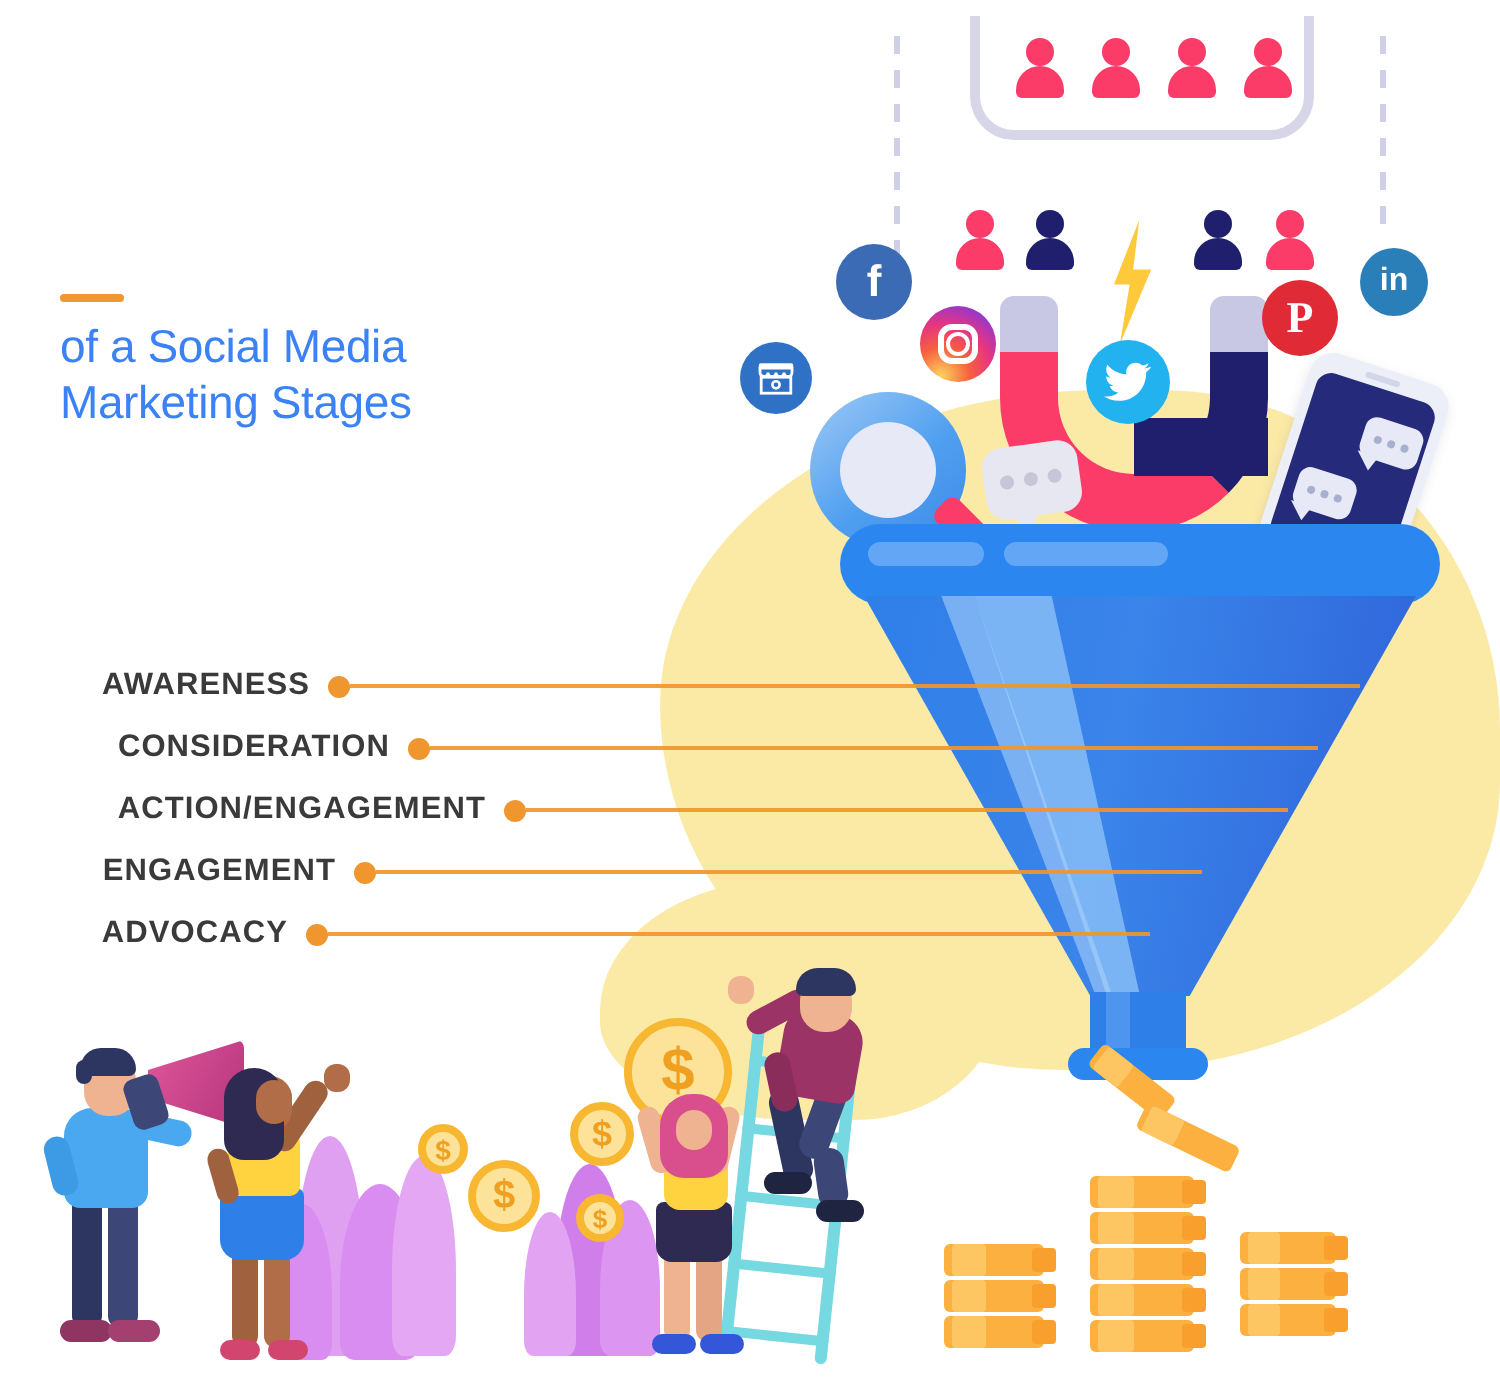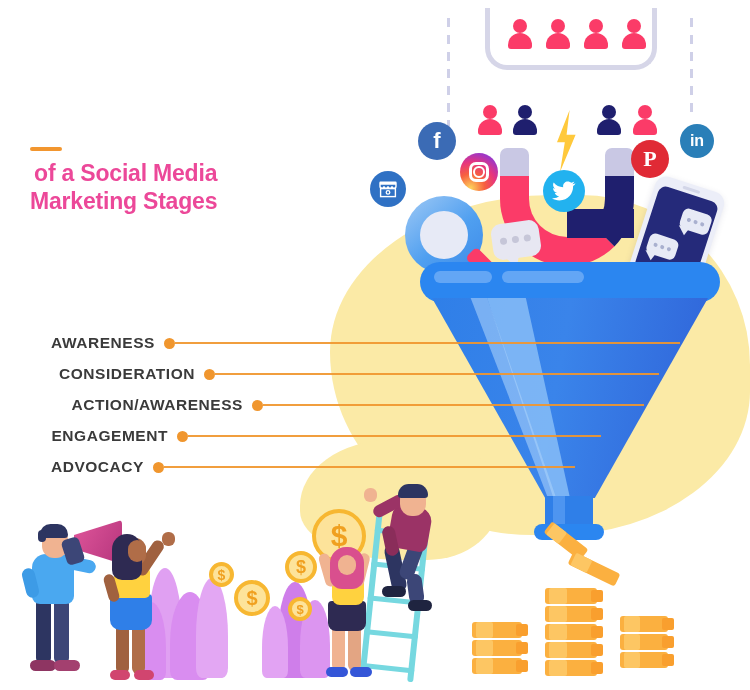--- a/index.html
+++ b/index.html
@@ -297,23 +297,23 @@
     width: 32px; height: 4px; background: #f2962f;
     border-radius: 2px; margin-bottom: 8px;
   }
   .title-main {
     font-size: 37px; font-weight: bold;
     color: #f2962f;
     letter-spacing: -.8px;
     line-height: 1.05;
   }
   .title-sub {
-    font-size: 23px; font-weight: bold;
-    color: #ec4899; line-height: 1.22;
-    margin-top: 7px; letter-spacing: -.2px; text-align: right;
+    font-size: 23px; font-weight: normal;
+    color: #3b82f6; line-height: 1.22;
+    margin-top: 7px; letter-spacing: -.2px;
   }
 
   
   .coin {
     position: absolute;
     border-radius: 50%;
     background: #fde39a;
     border: 4px solid #f7b731;
     display: flex; align-items: center; justify-content: center;
     color: #f0a020; font-weight: bold;
@@ -497,21 +497,21 @@
     <div class="stage-line" style="width:444px;"></div>
   </div>
 
   <div class="stage-row" style="left:30px; top:334px; width:650px;">
     <div class="stage-label" style="width:125px;">AWARENESS</div>
     <div class="stage-dot"></div>
     <div class="stage-line" style="width:505px;"></div>
   </div>
 
   <div class="stage-row" style="left:30px; top:396px; width:650px;">
-    <div class="stage-label" style="width:213px;">ACTION/AWARENESS</div>
+    <div class="stage-label" style="width:213px;">ACTION/ENGAGEMENT</div>
     <div class="stage-dot"></div>
     <div class="stage-line" style="width:381px;"></div>
   </div>
 
   <div class="stage-row" style="left:30px; top:427px; width:650px;">
     <div class="stage-label" style="width:138px;">ENGAGEMENT</div>
     <div class="stage-dot"></div>
     <div class="stage-line" style="width:413px;"></div>
   </div>
 

